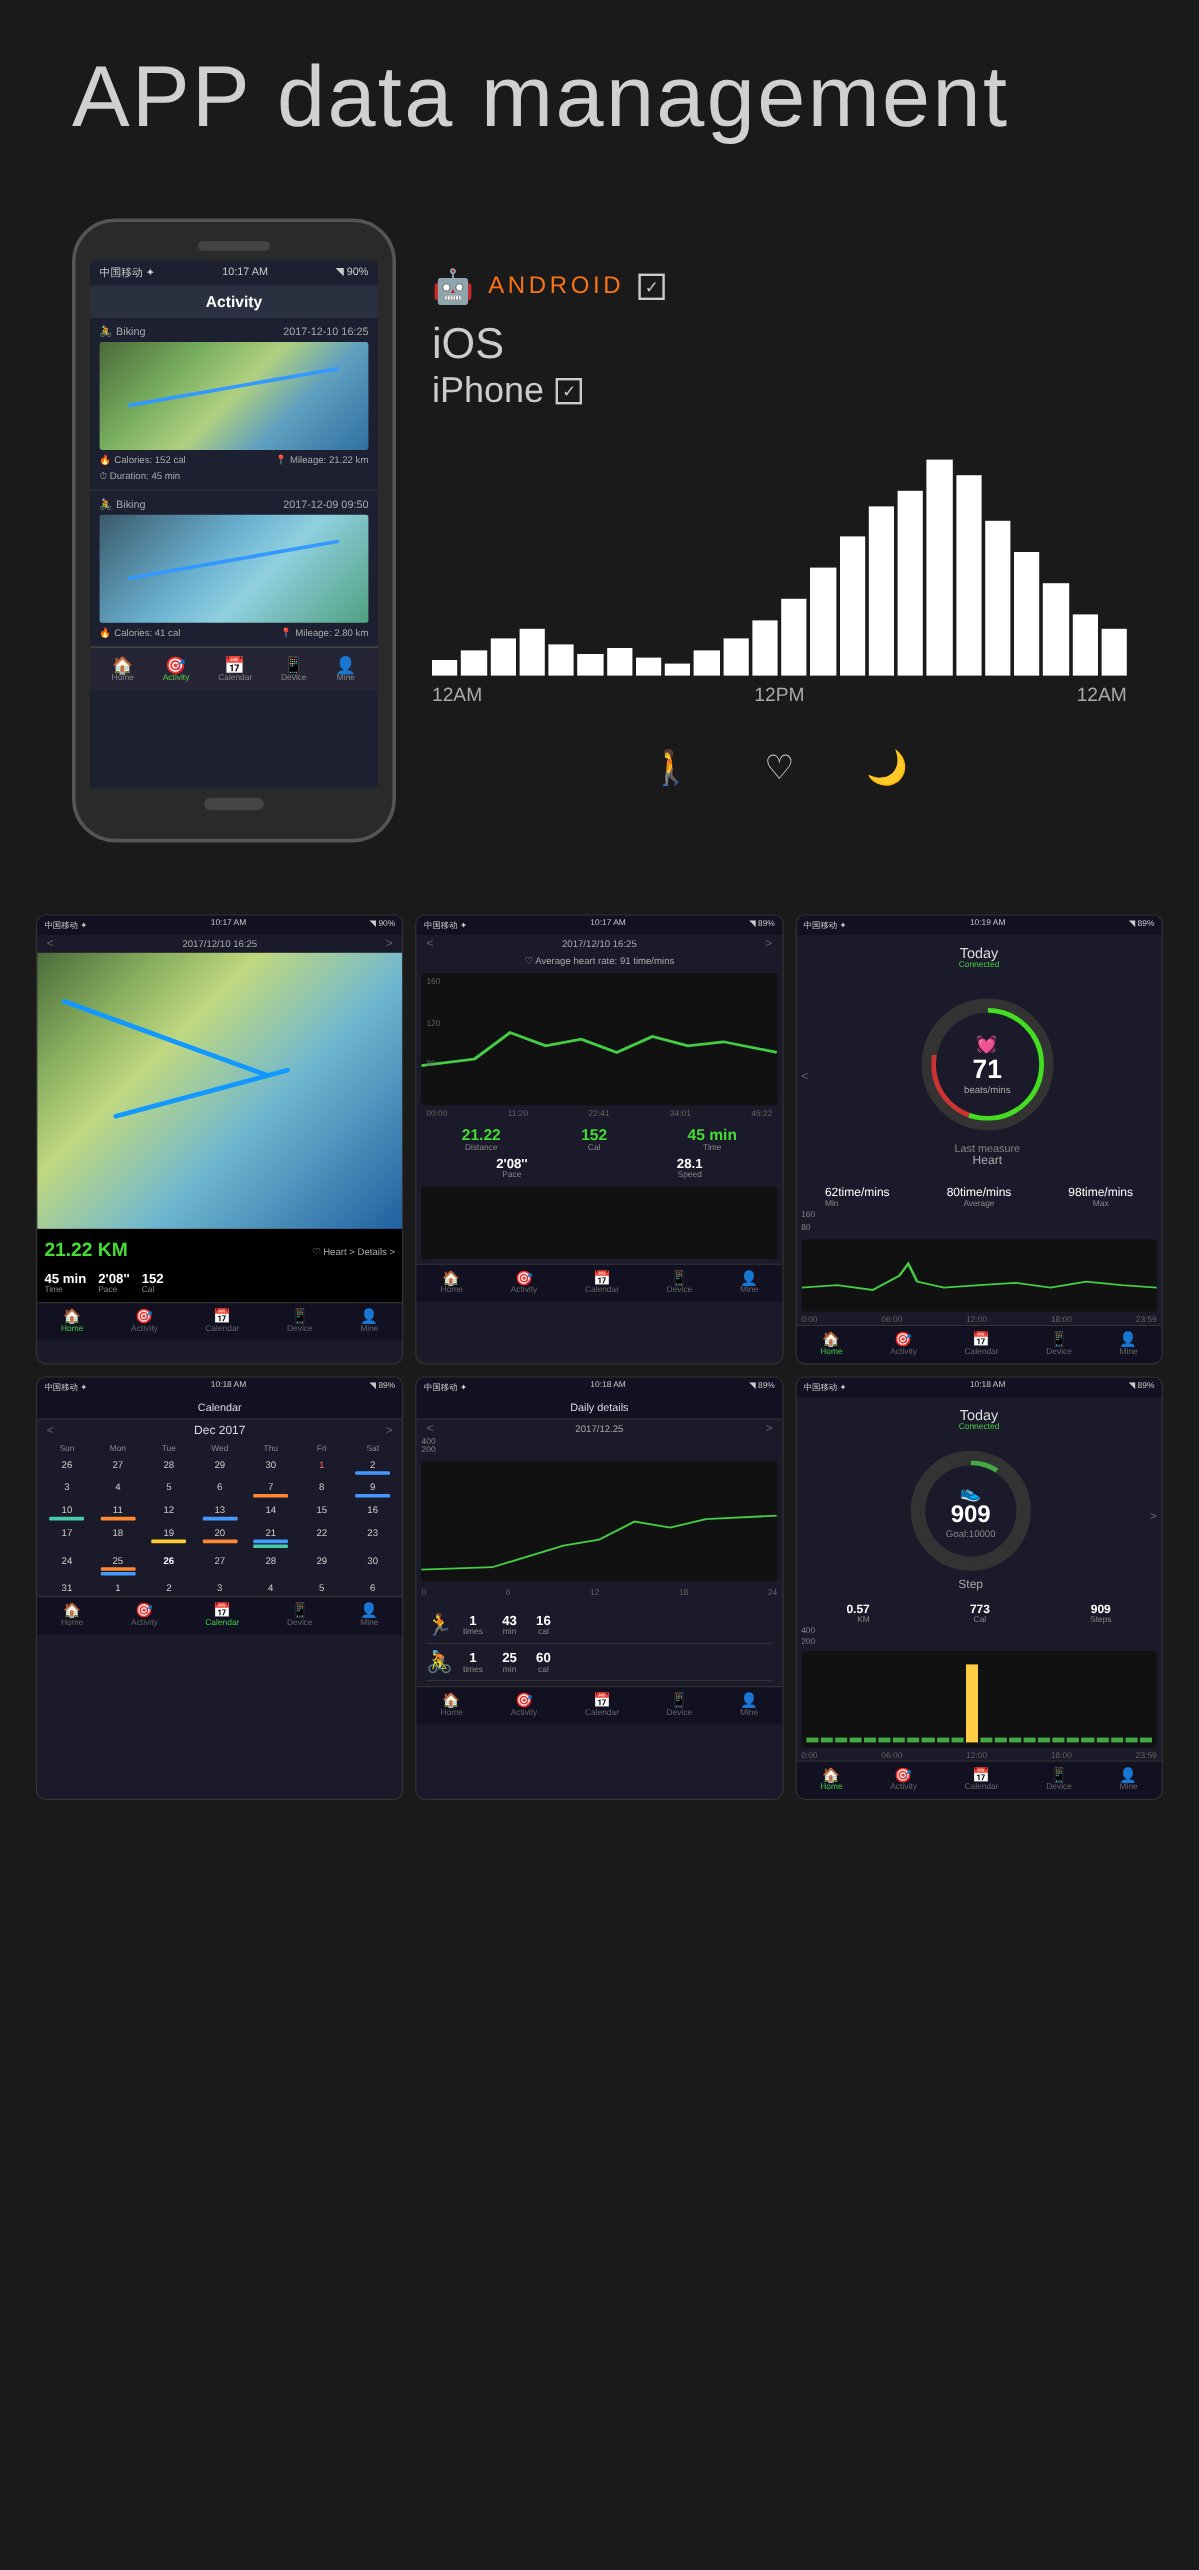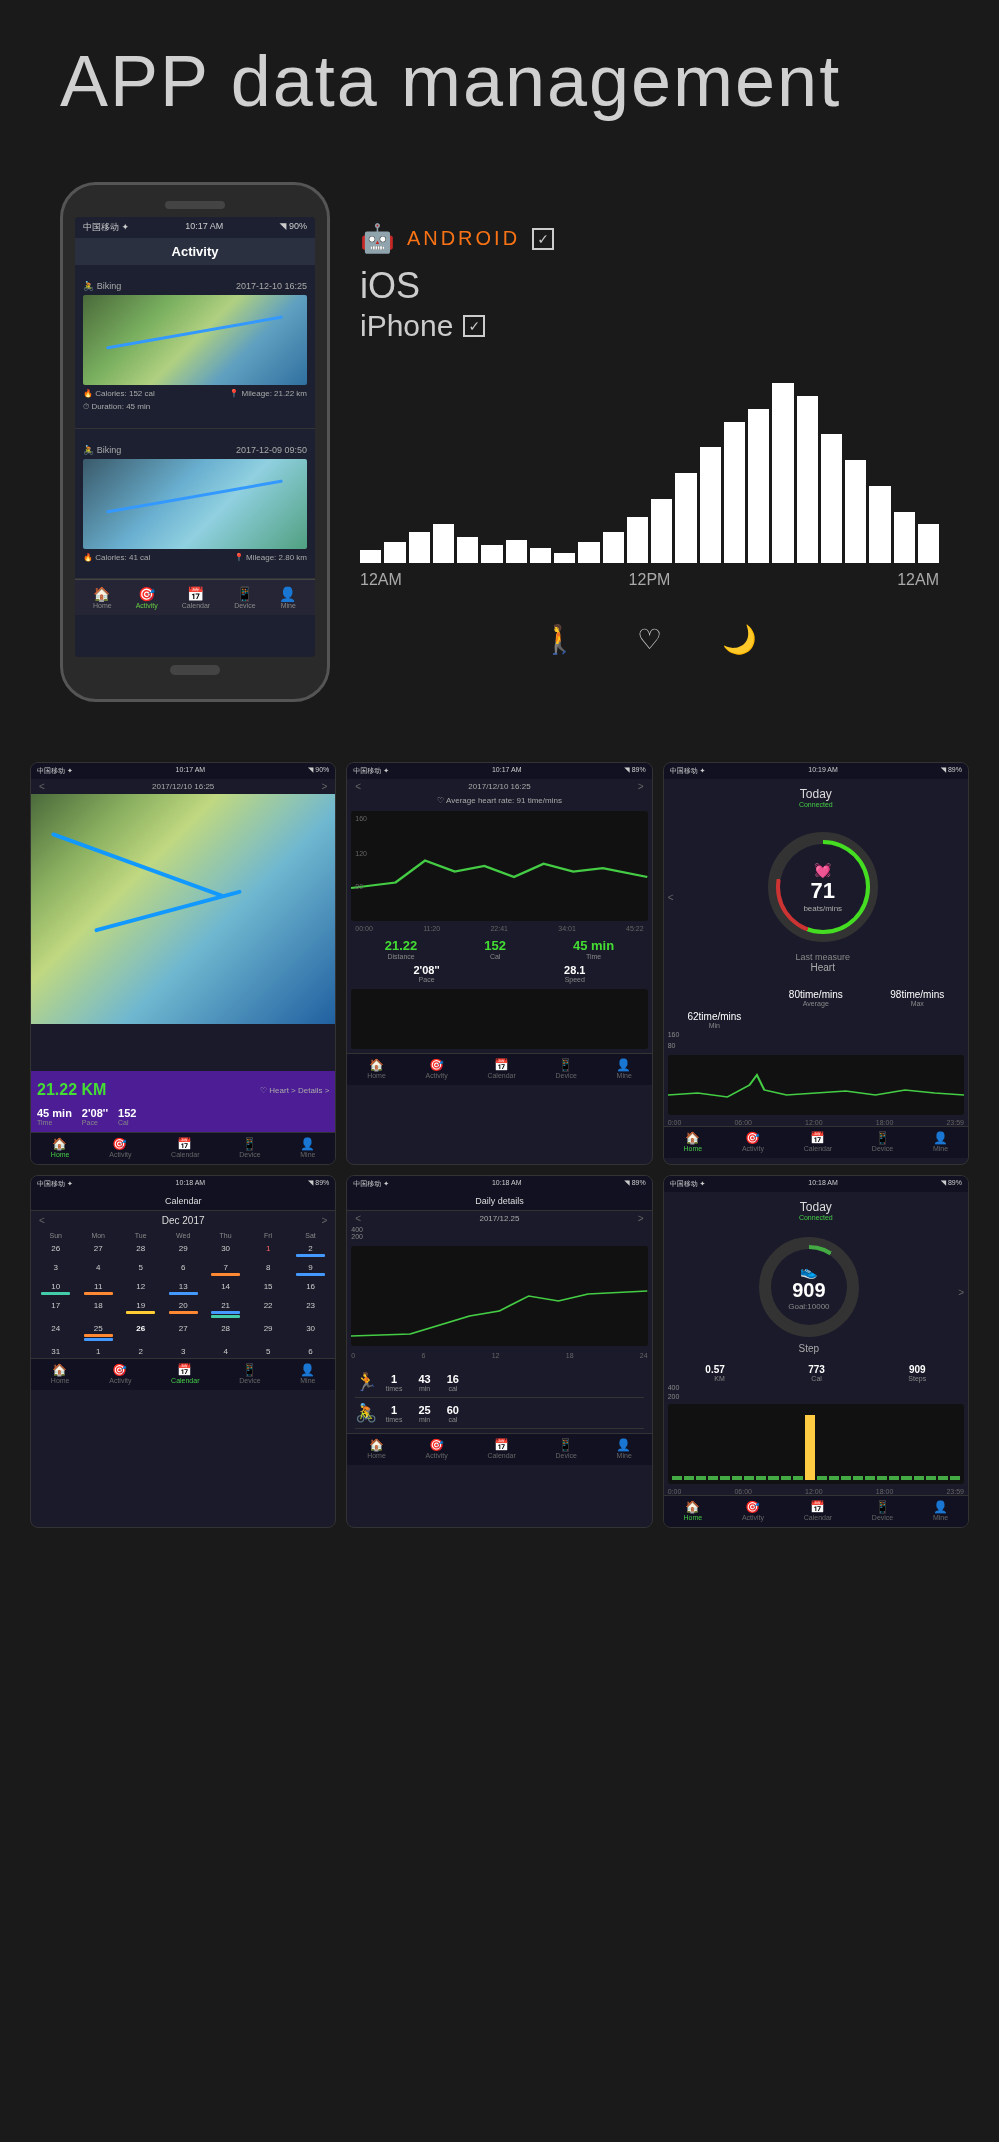--- a/index.html
+++ b/index.html
@@ -74,21 +74,21 @@
     }
     .phone-app-header {
       background: #2a3040;
       text-align: center;
       padding: 6px;
       font-size: 13px;
       color: #fff;
       font-weight: bold;
     }
     .phone-activity-item {
-      padding: 16px 8px;
+      padding: 6px 8px;
       border-bottom: 1px solid #333;
     }
     .activity-header-row {
       display: flex;
       justify-content: space-between;
       font-size: 9px;
       color: #aaa;
       margin-bottom: 4px;
     }
     .activity-map {
@@ -281,23 +281,22 @@
       position: absolute;
       top: 50%;
       left: 20%;
       width: 50%;
       height: 4px;
       background: #1199ff;
       border-radius: 2px;
       transform: rotate(-15deg);
     }
     .map-bottom-info {
-      background: #4c1d95;
+      background: #000000;
       padding: 6px;
-      margin-top: 47px;
     }
     .map-distance {
       font-size: 16px;
       color: #66dd44;
       font-weight: bold;
     }
     .map-stats-row {
       display: flex;
       gap: 10px;
       font-size: 8px;
@@ -823,21 +822,21 @@
               <span style="font-size:14px;color:#ddd;">💓</span>
               <span class="hr-number">71</span>
               <span class="hr-unit">beats/mins</span>
             </div>
           </div>
           <div class="hr-label">Last measure</div>
           <div style="font-size:10px;color:#aaa;">Heart</div>
         </div>
       </div>
       <div class="hr-sub-stats">
-        <div style="text-align:center;margin-top:22px;">
+        <div style="text-align:left;">
           <div class="hr-sub-val">62time/mins</div>
           <div style="font-size:7px;color:#888;">Min</div>
         </div>
         <div style="text-align:center;">
           <div class="hr-sub-val">80time/mins</div>
           <div style="font-size:7px;color:#888;">Average</div>
         </div>
         <div style="text-align:center;">
           <div class="hr-sub-val">98time/mins</div>
           <div style="font-size:7px;color:#888;">Max</div>

